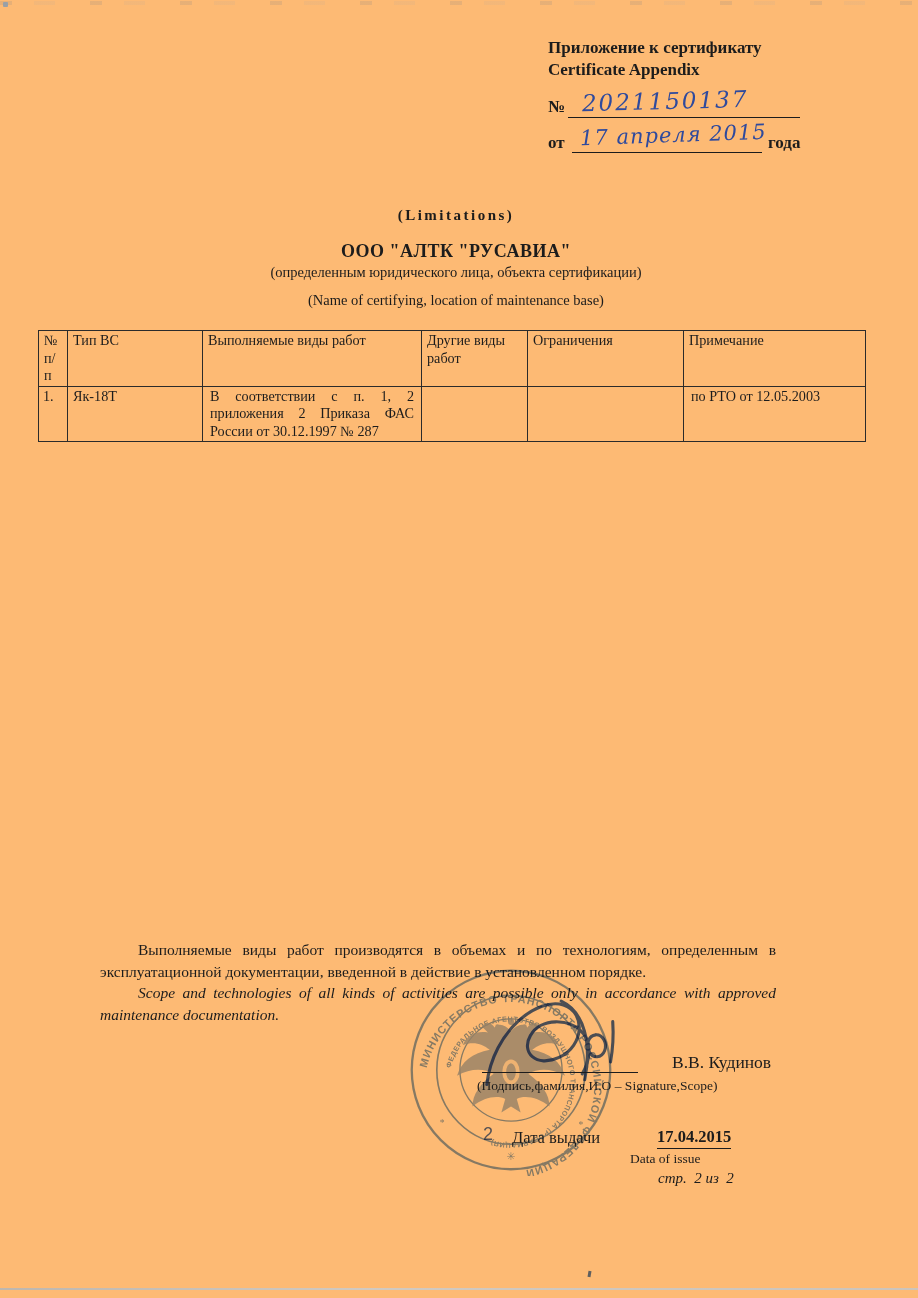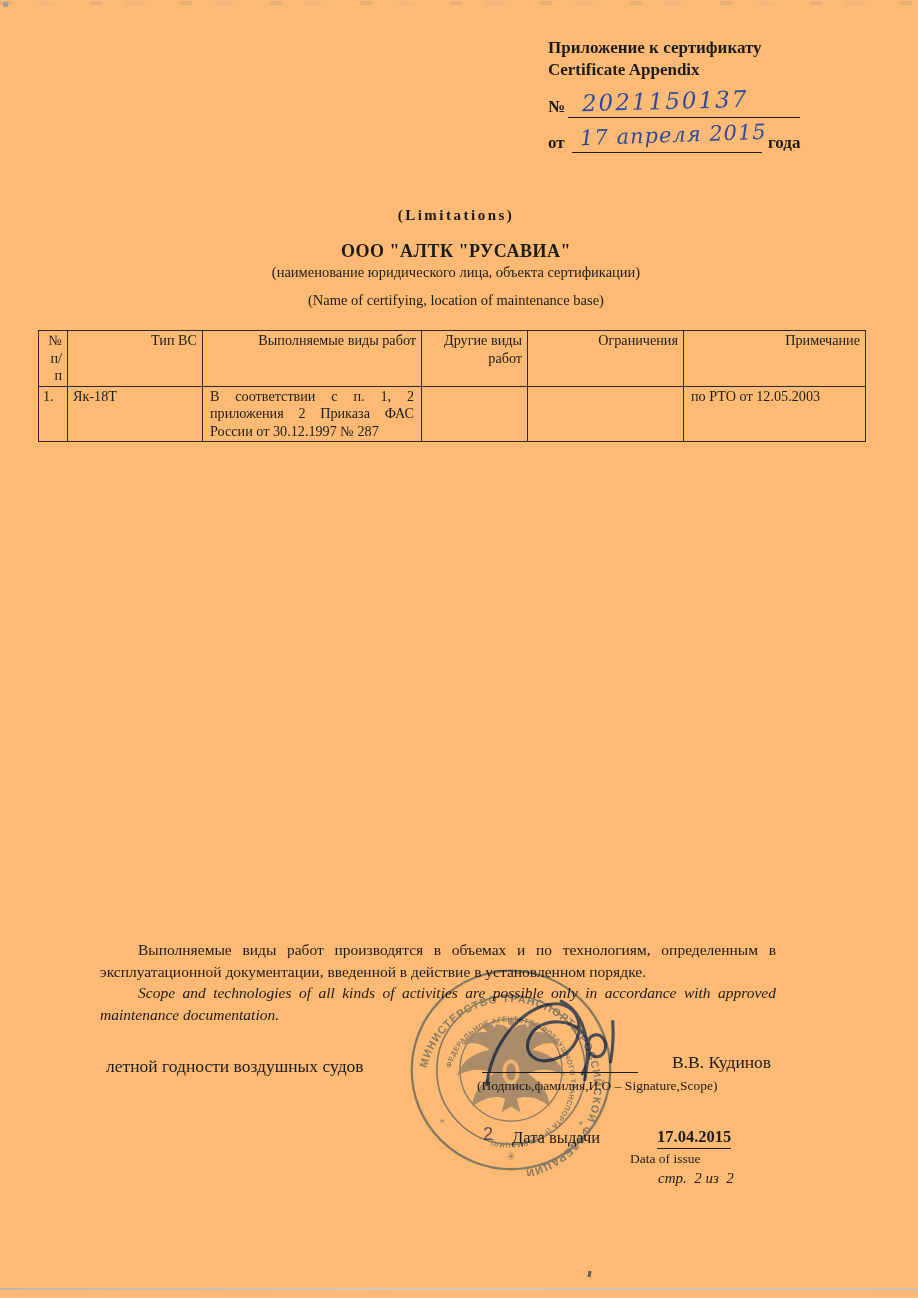--- a/index.html
+++ b/index.html
@@ -34,21 +34,21 @@
   .t-main{top:183px;font-size:20px;font-weight:bold;letter-spacing:3px;}
   .t-sub{top:207px;font-size:15px;font-weight:bold;letter-spacing:2.5px;}
   .t-org{top:241px;font-size:18px;font-weight:bold;letter-spacing:.5px;}
   .t-note{top:264px;font-size:14.5px;}
   .t-note2{top:282px;font-size:14.5px;margin-top:10px;}
 
   
   .doc-table{left:38px;top:330px;width:827px;}
   table{border-collapse:collapse;table-layout:fixed;width:827px;font-size:14.2px;}
   th,td{border:1.5px solid #2b2b2b;vertical-align:top;padding:1px 5px;line-height:17.5px;}
-  th{font-weight:normal;text-align:right;height:34px;margin-top:8px;}
+  th{font-weight:normal;text-align:left;height:34px;margin-top:8px;}
   td{height:51px;}
   td.c-num{text-align:left;padding-left:4px;}
   td.c-work{text-align:justify;padding:1px 7px;margin-top:20px;}
   td.c-note{padding-left:7px;}
 
   
   .body-text{left:100px;top:939px;width:676px;font-size:15.5px;line-height:21.5px;}
   .body-text p{margin:0;text-align:justify;text-indent:38px;}
   .body-text p.en{font-style:italic;}
 
@@ -87,21 +87,21 @@
   <span class="abs hw hdr-num-value">2021150137</span>
   <div class="abs hdr-num-line"></div>
 
   <span class="abs hdr-date-label">от</span>
   <span class="abs hw hdr-date-value">17 апреля 2015</span>
   <div class="abs hdr-date-line"></div>
   <span class="abs hdr-goda">года</span>
 
   <div class="abs center-wrap t-sub">(Limitations)</div>
   <div class="abs center-wrap t-org">ООО "АЛТК "РУСАВИА"</div>
-  <div class="abs center-wrap t-note">(наименование юридического лица, объекта сертификации)</div>
+  <div class="abs center-wrap t-note">(определенным юридического лица, объекта сертификации)</div>
   <div class="abs center-wrap t-note2">(Name of certifying, location of maintenance base)</div>
 
   <div class="abs doc-table">
     <table>
       <colgroup>
         <col style="width:29px">
           <col style="width:135px">
           <col style="width:219px">
         <col style="width:106px">
           <col style="width:156px">
@@ -165,21 +165,20 @@
 
   <svg class="abs autograph" viewBox="0 0 165 100">
     <g fill="none" stroke="#3f5fb2" stroke-width="3.1" stroke-linecap="round" opacity=".93">
       <path d="M16 88 C 26 34, 74 4, 98 14 C 120 23, 116 56, 90 66 C 66 75, 52 58, 63 42 C 74 25, 104 27, 116 44 C 124 56, 120 72, 112 84"></path>
       <path d="M96 10 C 118 22, 124 54, 114 90"></path>
       <path d="M128 46 a 9 11 0 1 0 .2 0"></path>
       <path d="M146 34 C 146 48, 144 62, 141 74"></path>
     </g>
   </svg>
 
-  <div class="abs sig-pos2">летной годности воздушных судов</div>
   <div class="abs sig-line"></div>
   <div class="abs sig-name">В.В. Кудинов</div>
   <div class="abs sig-caption">(Подпись,фамилия,И.О – Signature,Scope)</div>
 
   <span class="abs stamp-mark2">2</span>
   <span class="abs issue-label">Дата выдачи</span>
   <span class="abs issue-date">17.04.2015</span>
   <span class="abs issue-en">Data of issue</span>
   <span class="abs page-note">стр.  2 из  2</span>
 

